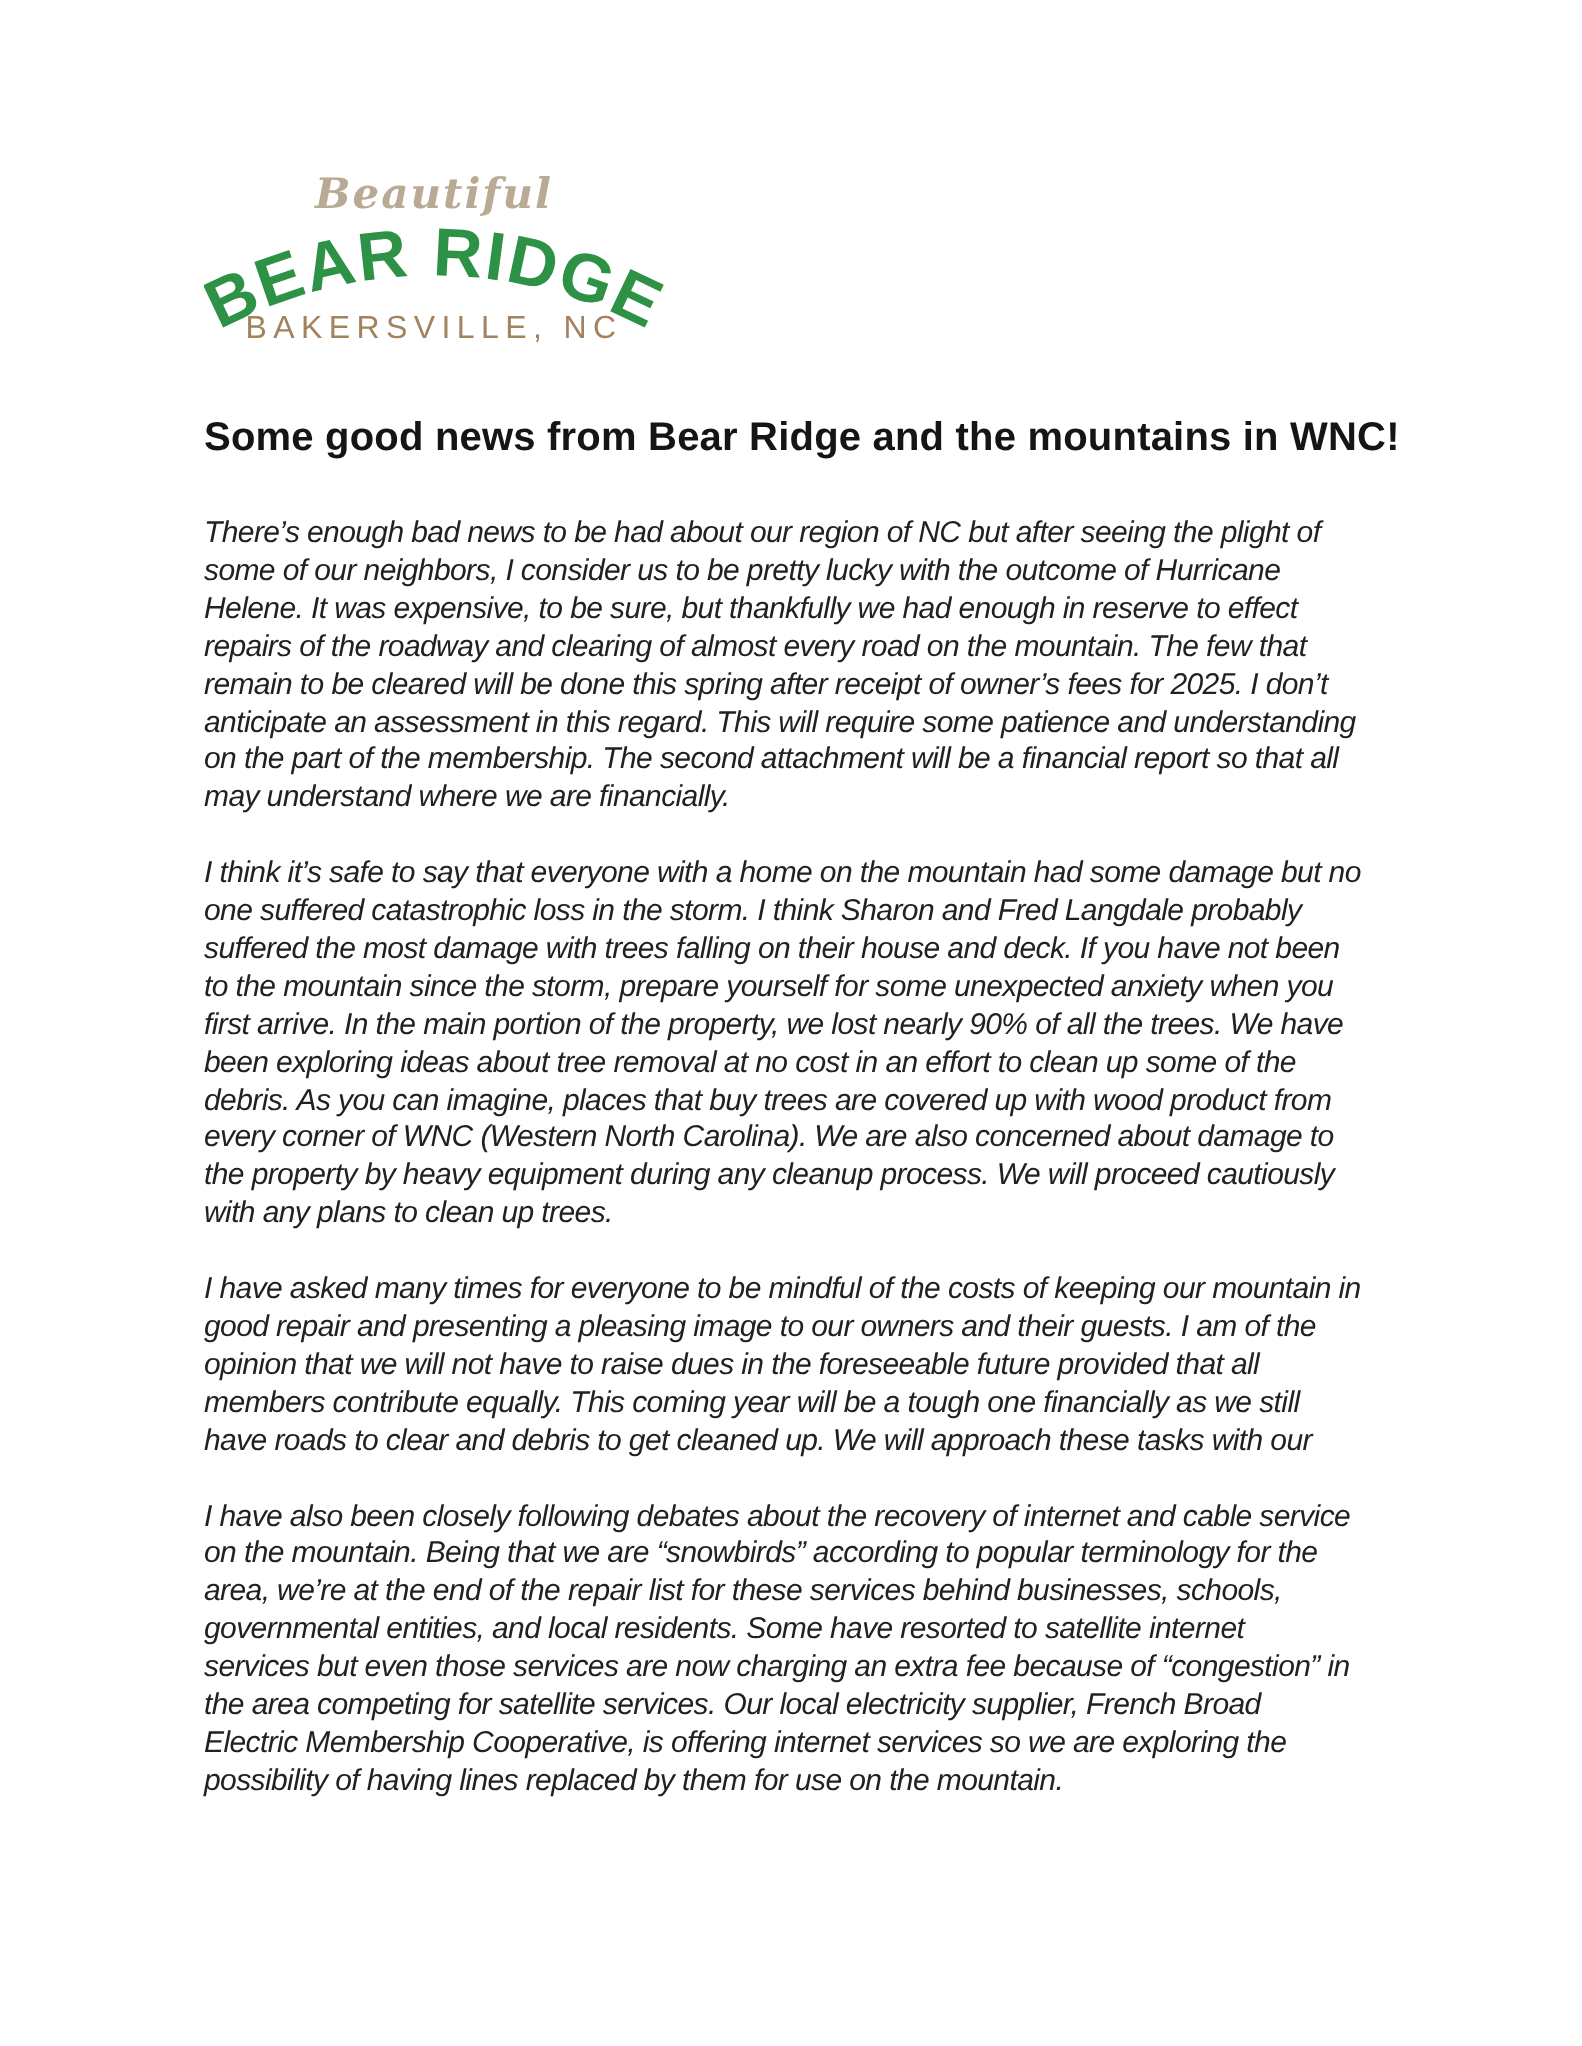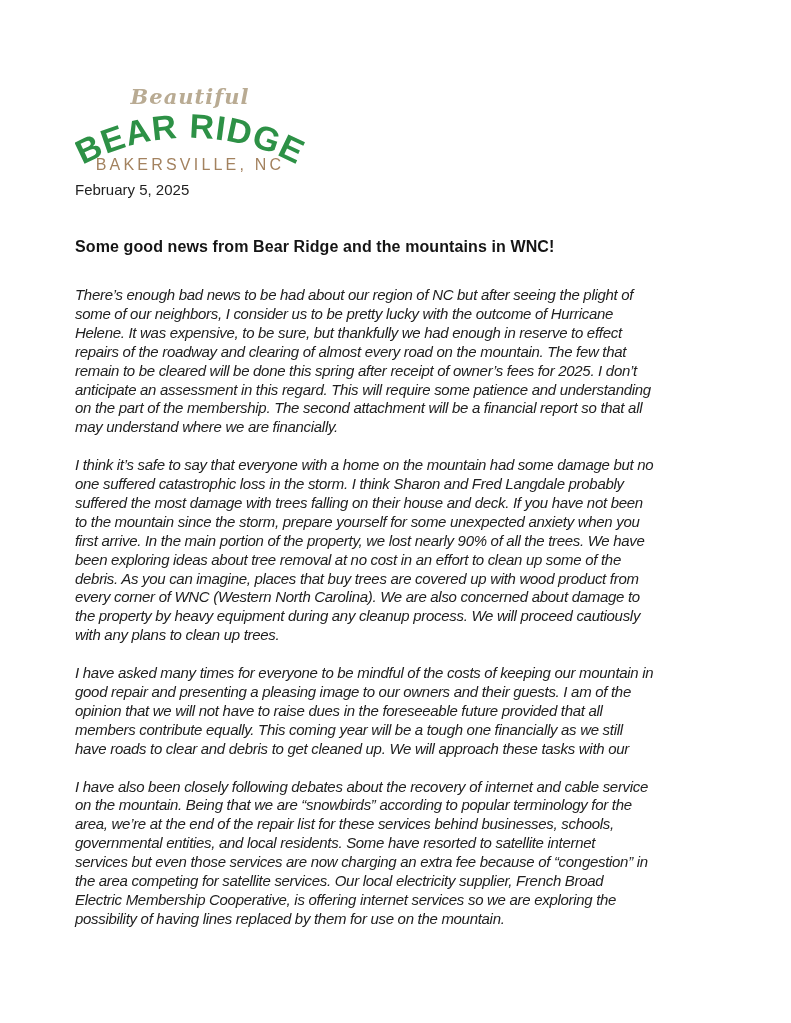--- a/index.html
+++ b/index.html
@@ -11,21 +11,21 @@
     width: 791px;
     height: 1023px;
     font-family: "Liberation Sans", sans-serif;
     color: #1f1f1f;
     overflow: hidden;
   }
   .page {
     box-sizing: border-box;
     width: 791px;
     height: 1023px;
-    padding: 84px 80px 0 75px;
+    padding: 84px 80px 0 102px;
   }
   .logo {
     width: 230px;
   }
   .logo-tagline {
     width: 230px;
     text-align: center;
     font-family: "DejaVu Serif", serif;
     font-style: italic;
     font-weight: bold;
@@ -56,21 +56,21 @@
     margin-top: -16px;
   }
   .letter-date {
     margin-top: 9px;
     font-size: 15px;
     line-height: 19px;
     color: #1f1f1f;
   }
   .letter-heading {
     margin: 36px 0 0 0;
-    font-size: 16px;
+    font-size: 20px;
     line-height: 24px;
     font-weight: bold;
     letter-spacing: 0.1px;
     color: #151515;
   }
   .body-text {
     margin-top: 27px;
   }
   .para {
     white-space: pre;
@@ -95,21 +95,20 @@
         <path id="arcPath" d="M 6,56 A 225,225 0 0 1 224,56" fill="none"></path>
       </defs>
       <text font-size="34" fill="#2d9146">
         <textPath href="#arcPath" startOffset="50%" text-anchor="middle">BEAR RIDGE</textPath>
       </text>
     </svg>
 
     <div class="logo-location">BAKERSVILLE, NC</div>
   </div>
 
-  <div class="letter-date">February 5, 2025</div>
 
   <h1 class="letter-heading">Some good news from Bear Ridge and the mountains in WNC!</h1>
 
   <div class="body-text">
     <div class="para">There’s enough bad news to be had about our region of NC but after seeing the plight of
 some of our neighbors, I consider us to be pretty lucky with the outcome of Hurricane
 Helene. It was expensive, to be sure, but thankfully we had enough in reserve to effect
 repairs of the roadway and clearing of almost every road on the mountain. The few that
 remain to be cleared will be done this spring after receipt of owner’s fees for 2025. I don’t
 anticipate an assessment in this regard. This will require some patience and understanding

